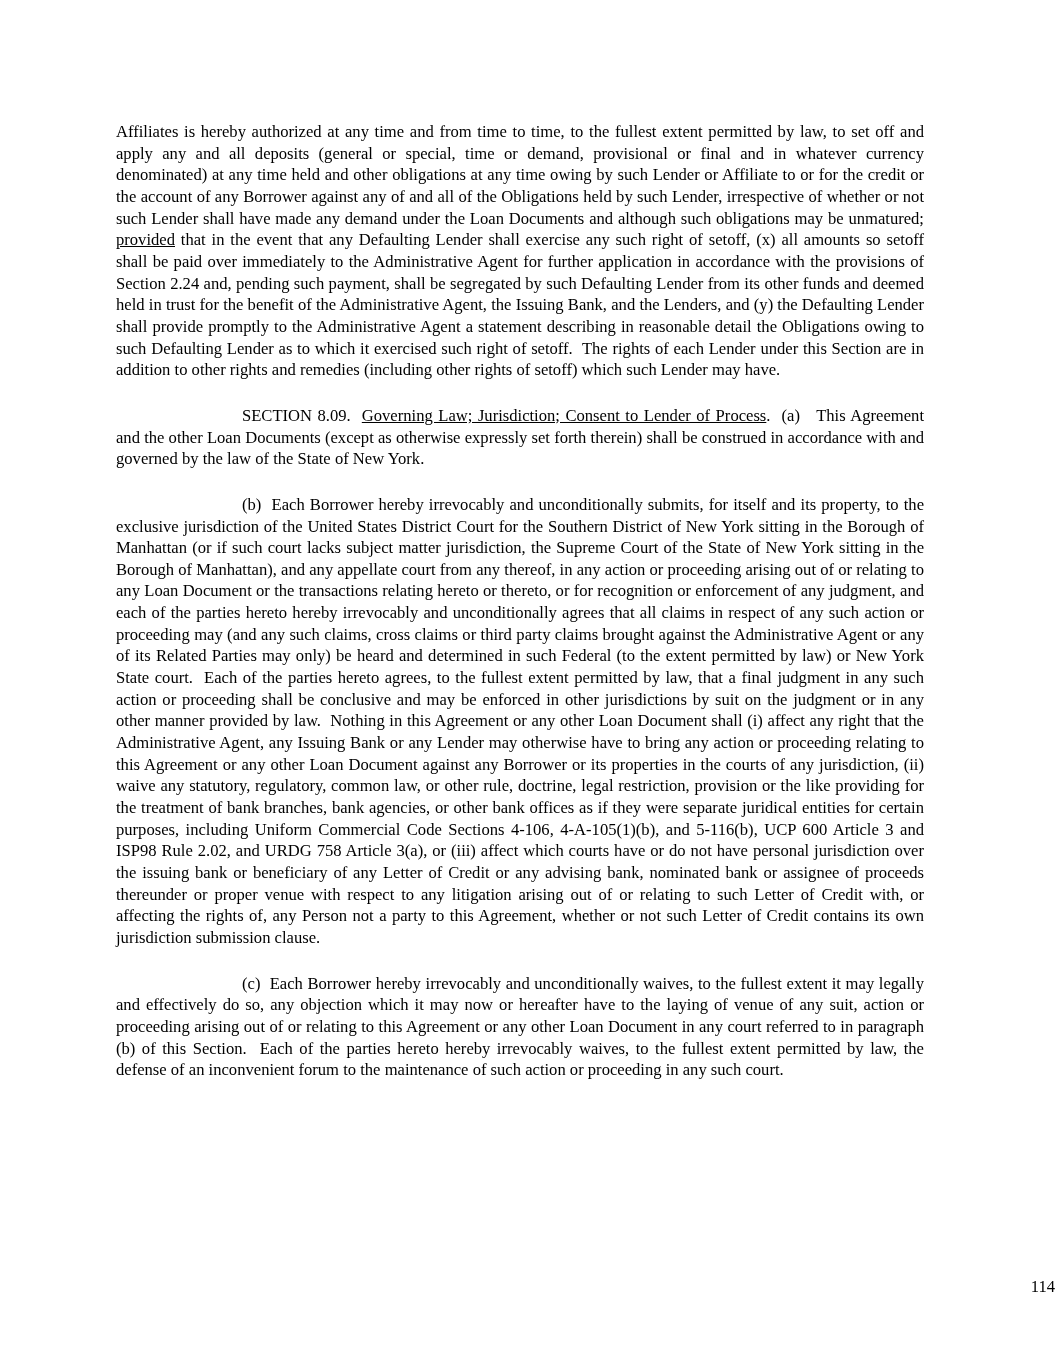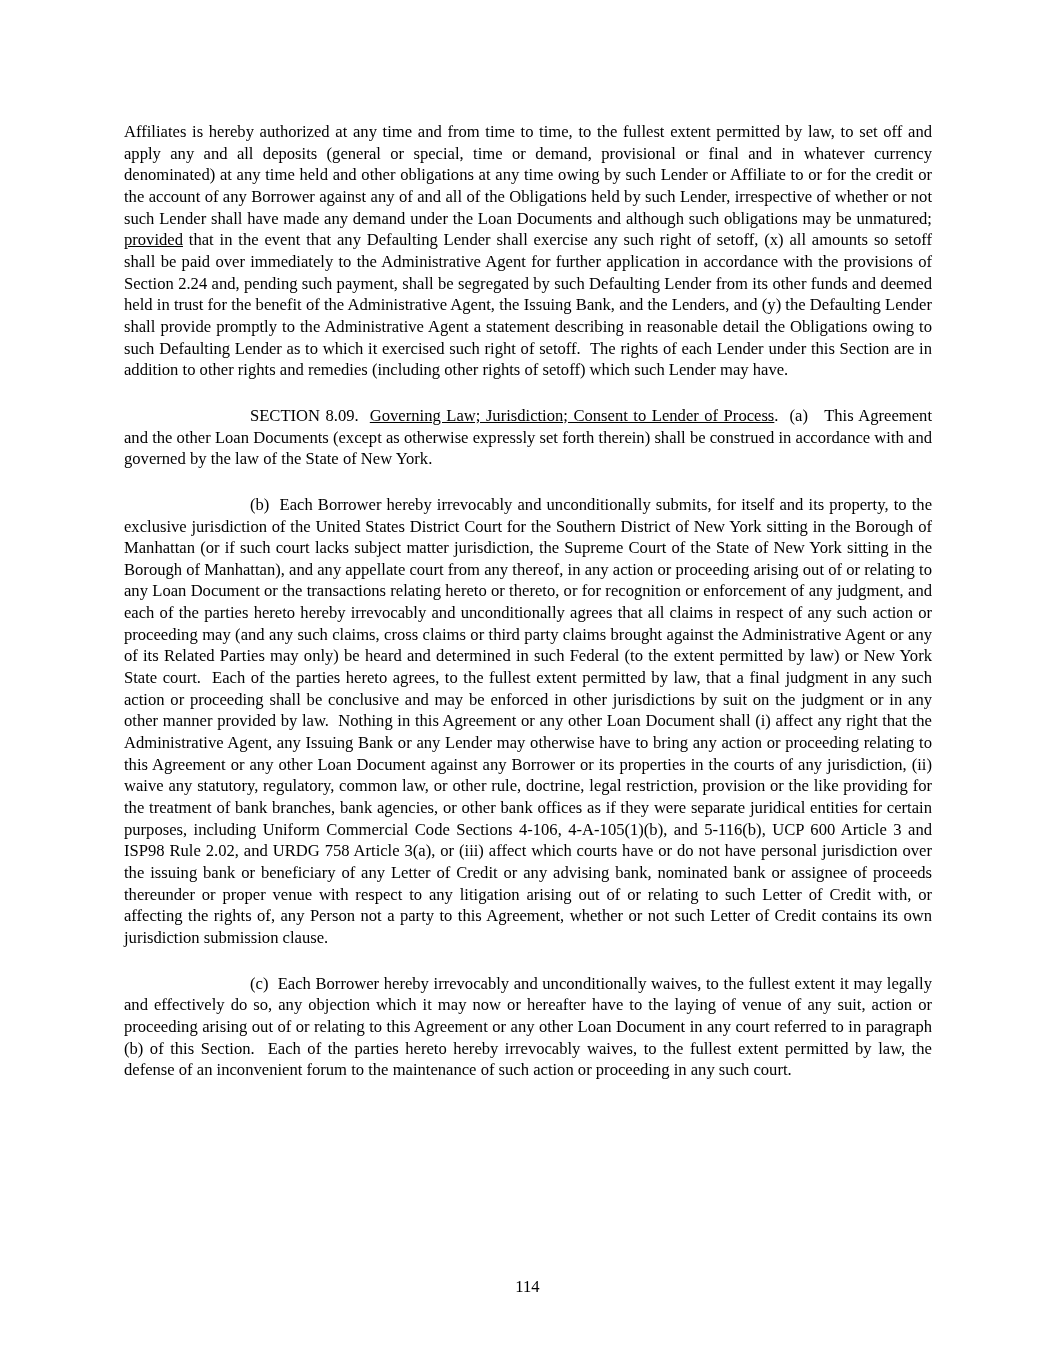--- a/index.html
+++ b/index.html
@@ -7,38 +7,38 @@
     position: relative;
     width: 1055px;
     height: 1365px;
     background: #ffffff;
     font-family: "Liberation Serif", serif;
     color: #000000;
     overflow: hidden;
   }
   .content {
     position: absolute;
-    left: 124px;
+    left: 116px;
     top: 121px;
     width: 808px;
   }
   p.para {
     margin: 0 0 24px 0;
     font-size: 16.6px;
     line-height: 21.65px;
     text-align: justify;
   }
   p.para-indent { text-indent: 126px; }
   .u { text-decoration: underline; }
   .page-number {
     position: absolute;
     left: 0;
     top: 1276px;
     width: 1055px;
-    text-align: center;
+    text-align: right;
     font-size: 16.6px;
     line-height: 21.65px;
   }
 </style>
 </head>
 <body>
 
 <div class="page">
   <div class="content">
 

